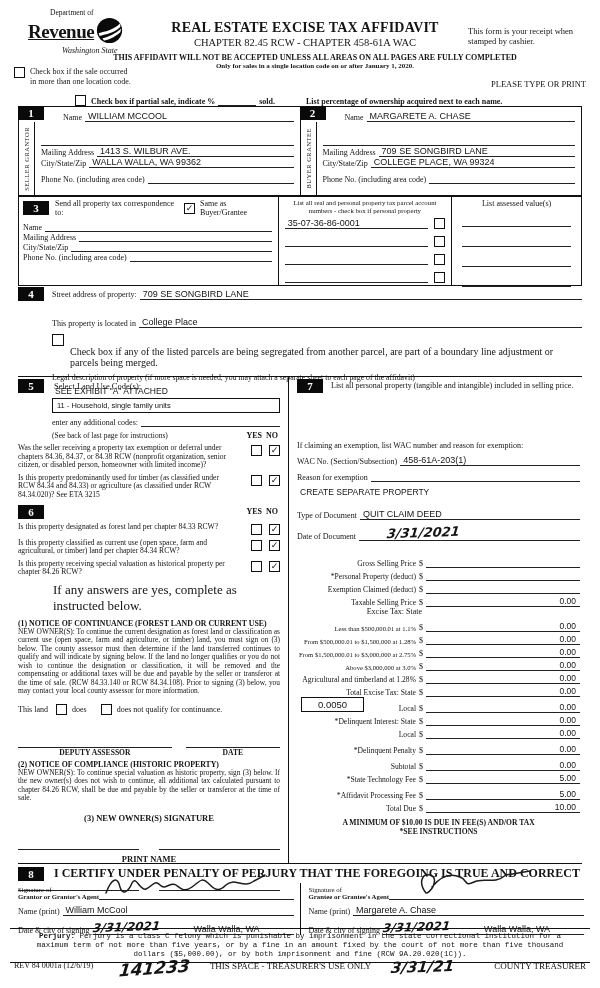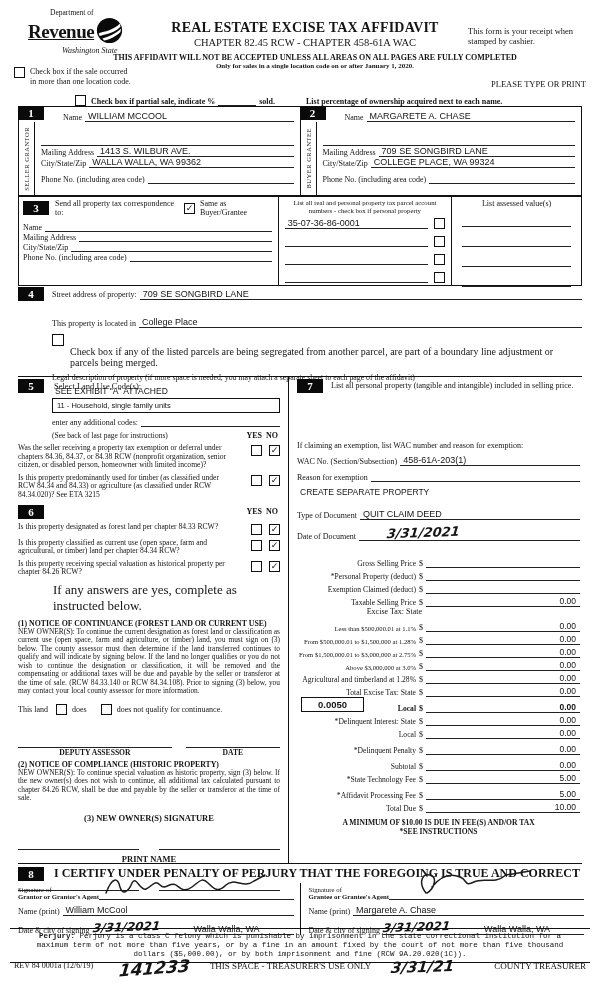--- a/index.html
+++ b/index.html
@@ -387,21 +387,21 @@
       <div class="taxrow">
           <span class="taxlbl">Agricultural and timberland at 1.28%</span>
           <span>$</span>
           <span class="taxval"><span>0.00</span></span>
         </div>
       <div class="taxrow">
           <span class="taxlbl">Total Excise Tax: State</span>
           <span>$</span>
           <span class="taxval"><span>0.00</span></span>
         </div>
-      <div class="taxrow" style="height:16px;font-weight:bold;">
+      <div class="taxrow" style="height:16px;">
         <span class="box sans" style="position:absolute;left:4px;bottom:1px;padding:1px 16px;font-size:9.5px;">0.0050</span>
         <span class="taxlbl">Local</span>
           <span>$</span>
           <span class="taxval"><span>0.00</span></span>
       </div>
       <div class="taxrow">
           <span class="taxlbl">*Delinquent Interest: State</span>
           <span>$</span>
           <span class="taxval"><span>0.00</span></span>
         </div>

